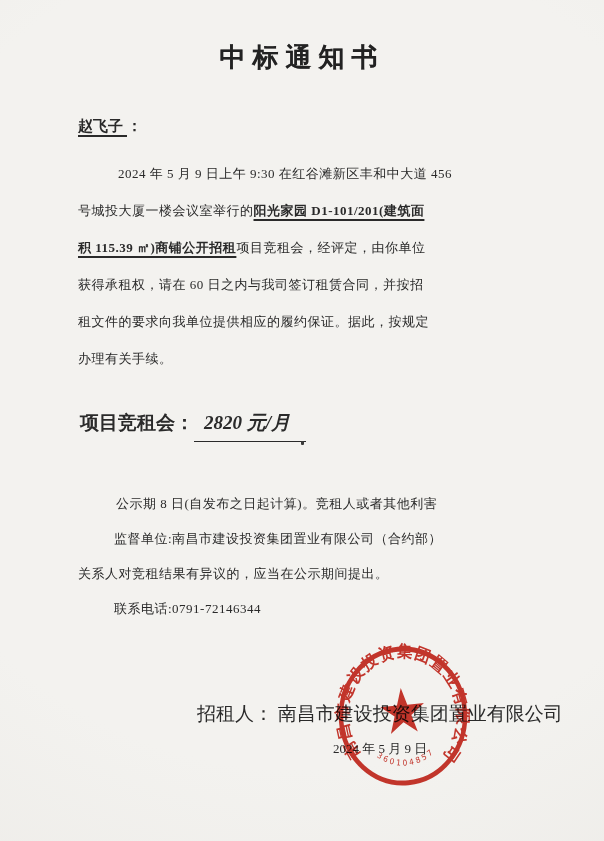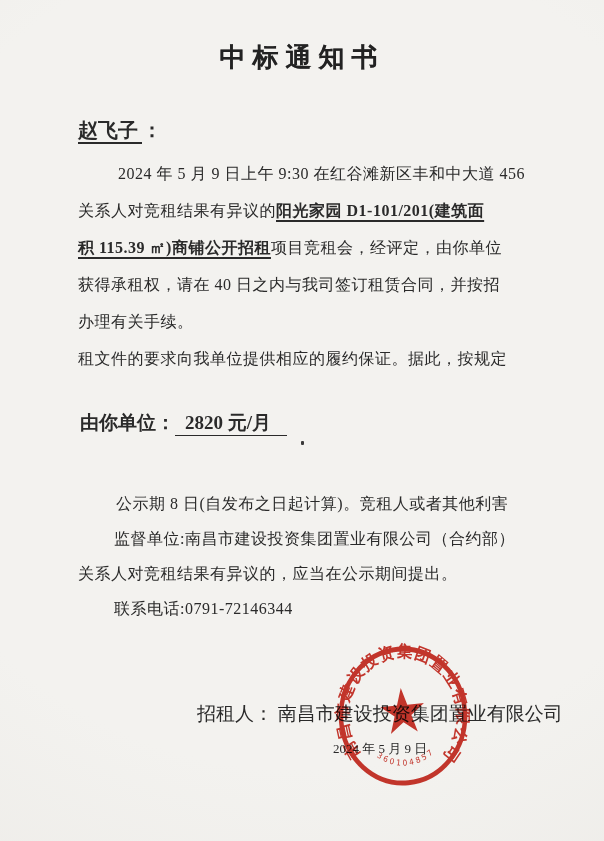--- a/index.html
+++ b/index.html
@@ -16,46 +16,47 @@
     color:#2a2a2a;
   }
   .title{
     position:absolute;top:40px;left:0;width:604px;
     text-align:center;font-size:26px;font-weight:700;
     letter-spacing:7px;color:#222;
     text-shadow:0 0 .5px rgba(30,30,30,.55);
   }
   .salutation{
     position:absolute;top:117px;left:78px;
-    font-size:20px;font-weight:700;white-space:nowrap;
+    font-size:15px;font-weight:700;white-space:nowrap;
   }
   .salutation .name{
     border-bottom:2px solid #2a2a2a;padding:0 4px 1px 0;
   }
-  .bodytext{font-size:16px;letter-spacing:.5px;white-space:nowrap;}
+  .bodytext{font-size:13px;letter-spacing:.5px;white-space:nowrap;}
   .para1{
     position:absolute;top:155px;left:78px;width:470px;line-height:37px;
   }
   .para1 .line{height:37px;}
   .para1 .indent{padding-left:40px;}
   .em{
     font-weight:700;
     text-decoration:underline;
     text-underline-offset:4px;
     text-decoration-thickness:1.5px;
     margin-top:24px;
   }
   .result{
     position:absolute;top:410px;left:80px;font-size:19px;white-space:nowrap;
   }
   .result .label{font-weight:700;}
   .result .value{
     font-weight:700;
     border-bottom:1.5px solid #2a2a2a;
-    padding:0 16px 2px 10px;
+    padding:0 16px 8px 10px;
+    font-style:italic;
   }
   .speck{
     position:absolute;left:301px;top:441px;width:3px;height:4px;
     background:#3a3a3a;border-radius:1px;
   }
   .notice{
     position:absolute;top:486px;left:78px;width:470px;line-height:35px;
   }
   .notice .line{height:35px;}
   .notice .indent1{padding-left:38px;}
@@ -81,29 +82,29 @@
 <div class="page">
 
   <div class="title">中标通知书</div>
 
   <div class="salutation">
     <span class="name">赵飞子</span><span>：</span>
   </div>
 
   <div class="para1 bodytext">
     <div class="line indent"><span>2024 年 5 月 9 日上午 9:30 在红谷滩新区丰和中大道 456</span></div>
-    <div class="line"><span>关系人对竞租结果有异议的</span><span class="em">阳光家园 D1-101/201(建筑面</span></div>
+    <div class="line"><span>号城投大厦一楼会议室举行的</span><span class="em">阳光家园 D1-101/201(建筑面</span></div>
     <div class="line"><span class="em">积 115.39 ㎡)商铺公开招租</span><span>项目竞租会，经评定，由你单位</span></div>
-    <div class="line"><span>获得承租权，请在 40 日之内与我司签订租赁合同，并按招</span></div>
+    <div class="line"><span>获得承租权，请在 60 日之内与我司签订租赁合同，并按招</span></div>
+    <div class="line"><span>租文件的要求向我单位提供相应的履约保证。据此，按规定</span></div>
     <div class="line"><span>办理有关手续。</span></div>
-    <div class="line"><span>租文件的要求向我单位提供相应的履约保证。据此，按规定</span></div>
   </div>
 
   <div class="result">
-    <span class="label">由你单位：</span><span class="value">2820 元/月</span>
+    <span class="label">项目竞租会：</span><span class="value">2820 元/月</span>
   </div>
 
   <div class="speck"></div>
 
   <div class="notice bodytext">
     <div class="line indent1"><span>公示期 8 日(自发布之日起计算)。竞租人或者其他利害</span></div>
     <div class="line indent2"><span>监督单位:南昌市建设投资集团置业有限公司（合约部）</span></div>
     <div class="line"><span>关系人对竞租结果有异议的，应当在公示期间提出。</span></div>
     <div class="line indent2"><span>联系电话:0791-72146344</span></div>
   </div>

